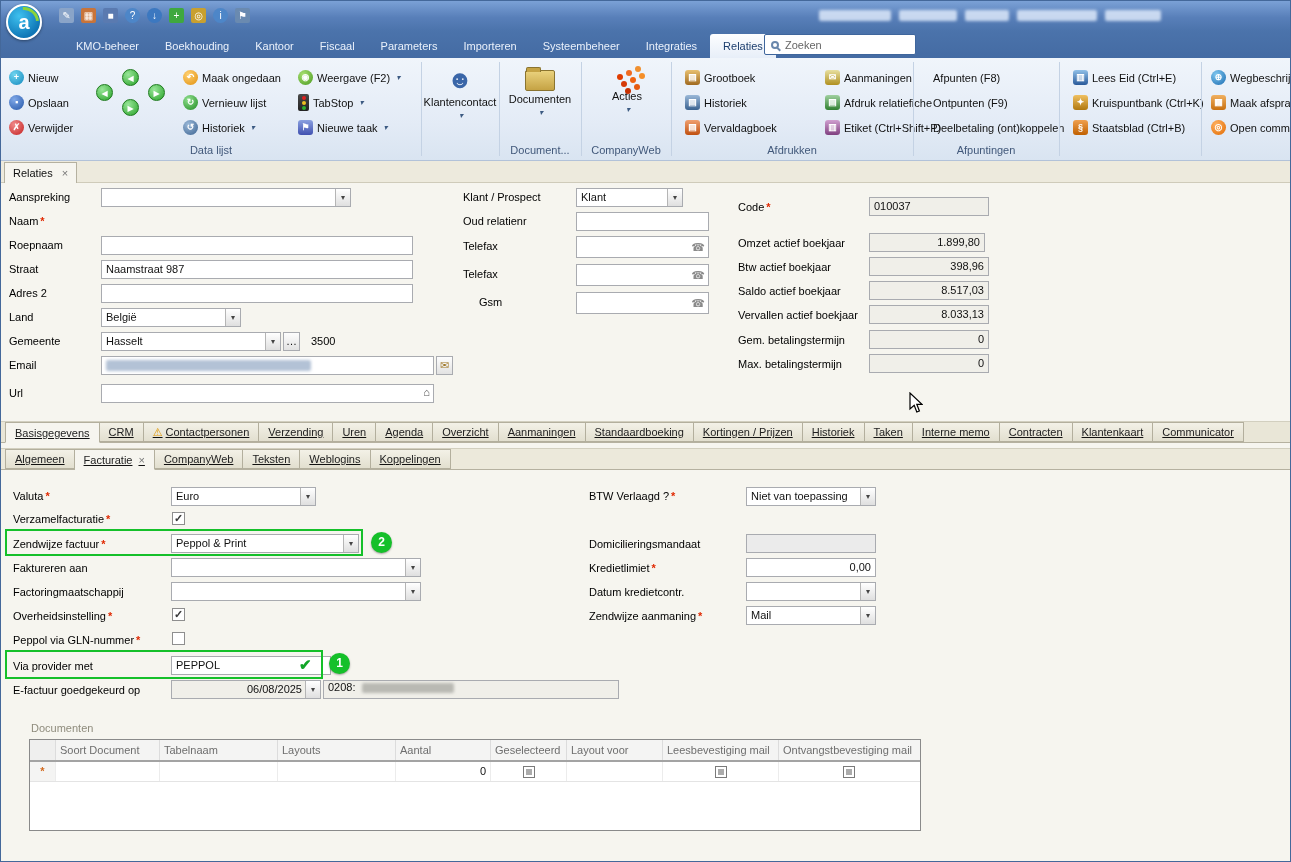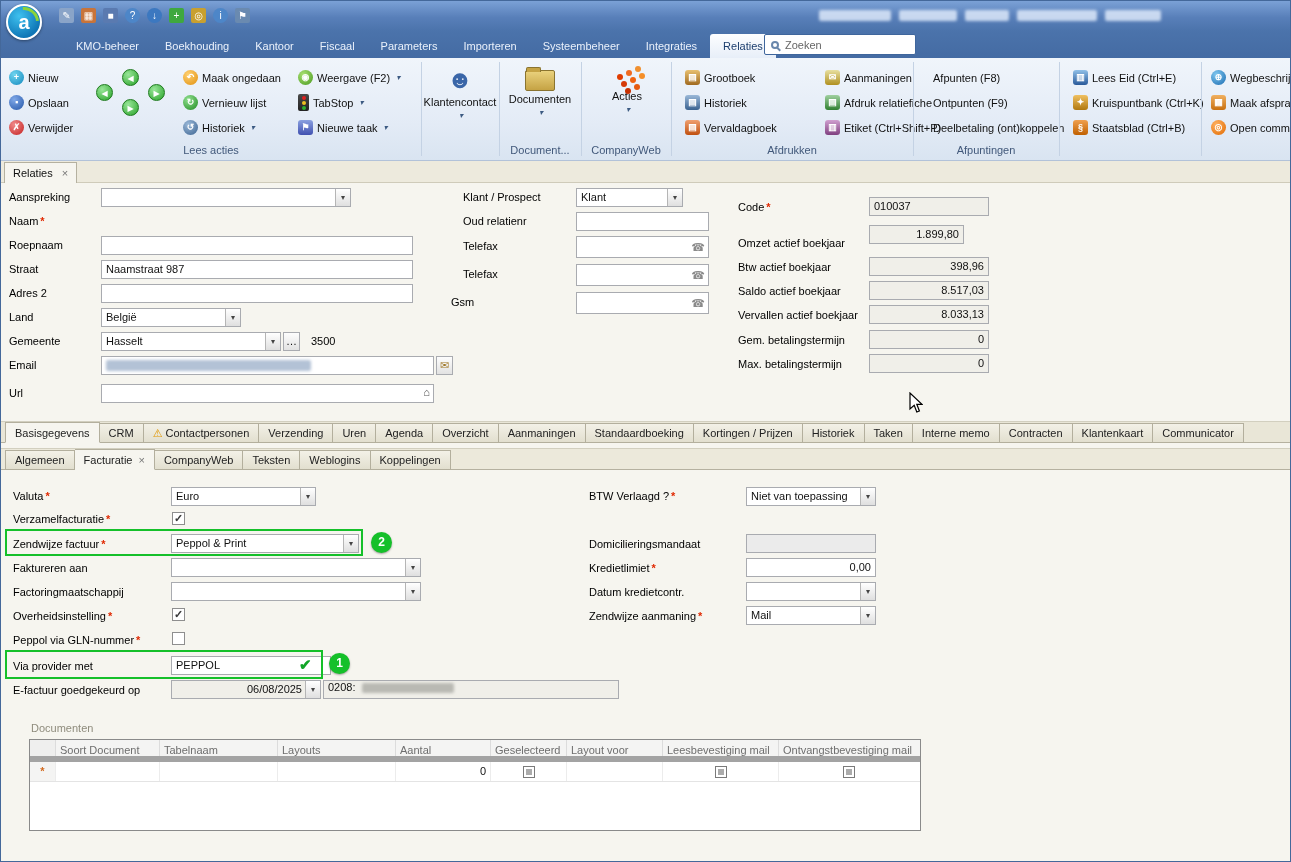--- a/index.html
+++ b/index.html
@@ -44,35 +44,35 @@
   .fld{position:absolute;height:19px;background:#fff;border:1px solid #a9abb0;font-size:11px;padding:0 4px;overflow:hidden;}
   .fld .val{display:block;line-height:17px;white-space:nowrap;}
   .num .val{text-align:right;}
   .ro{background:#f0efe9;}
   .dis{background:#ebebeb;}
   .ddbtn{position:absolute;right:0;top:0;bottom:0;width:15px;background:linear-gradient(#fff,#dfdfdf);border-left:1px solid #b5b5b5;color:#444;font-size:8px;text-align:center;line-height:17px;}
   .inicon{position:absolute;right:3px;top:1px;color:#8a8a8a;font-size:11px;font-style:normal;}
   .sidebtn{position:absolute;height:19px;width:17px;background:linear-gradient(#fdfdfd,#e2e2e2);border:1px solid #a9abb0;text-align:center;line-height:17px;font-style:normal;}
   .cb{position:absolute;width:13px;height:13px;background:#fff;border:1px solid #8e8e8e;font-size:11px;line-height:11px;text-align:center;color:#3a3a3a;font-weight:700;}
   
-  .tabstrip{position:absolute;display:flex;align-items:center;}
+  .tabstrip{position:absolute;display:flex;align-items:flex-start;text-decoration:underline;}
   .stripbg{position:absolute;background:#e9e6d7;border-top:1px solid #d2cfbf;border-bottom:1px solid #b5b1a0;}
   .ftab{height:20px;line-height:19px;padding:0 9px;background:linear-gradient(#f3f1e7,#e2dfcf);border:1px solid #b3af9d;border-left-width:0;color:#222;white-space:nowrap;}
   .ftab.first{border-left-width:1px;}
   .ftab.active{background:#f6f5ef;border-bottom-color:#f6f5ef;height:21px;line-height:20px;position:relative;z-index:3;}
   .warn{color:#e09600;margin-right:3px;font-style:normal;}
   .xclose{color:#777;margin-left:6px;}
   
   .hlbox{position:absolute;border:2px solid #15c02a;pointer-events:none;z-index:5;}
   .badge{position:absolute;width:21px;height:21px;border-radius:50%;background:#15c02a;color:#fff;font-weight:700;font-size:12px;text-align:center;line-height:21px;box-shadow:0 1px 2px rgba(0,0,0,.35);z-index:6;}
   .okcheck{position:absolute;color:#12a528;font-size:15px;font-weight:700;z-index:6;font-style:normal;}
   
   .secttitle{position:absolute;color:#8f8c7d;}
   .tbl{position:absolute;left:28px;top:738px;width:892px;height:92px;border:1px solid #8a8a8a;background:#fff;}
-  .thr{display:flex;height:22px;background:#f4f4f3;border-bottom:6px solid #a3a3a3;}
+  .thr{display:flex;height:22px;background:#f4f4f3;border-bottom:2px solid #a3a3a3;}
   .th{border-right:1px solid #dcdcdc;padding:4px 4px 0;color:#6e6e6e;white-space:nowrap;overflow:hidden;flex:0 0 auto;}
   .tdr{display:flex;height:20px;border-bottom:1px solid #e4e4e4;}
   .td{border-right:1px solid #ececec;padding:3px 4px 0;white-space:nowrap;overflow:hidden;flex:0 0 auto;}
   .rowmark{background:#f4f4f3;color:#d2691e;font-weight:700;text-align:center;}
   .gcb{display:inline-block;width:12px;height:12px;border:1px solid #7a7a7a;background:#fff;position:relative;vertical-align:middle;}
   .gcb::after{content:"";position:absolute;left:2px;top:2px;right:2px;bottom:2px;background:#ababab;}
   .cellc{text-align:center;}
   .cursor{position:absolute;z-index:20;}
 </style>
 </head>
@@ -164,21 +164,21 @@
     <span>TabStop</span>
     <i class="mini">▾</i>
     </div>
   <div class="rb" style="left:293px;top:116px">
     <i class="ic icsq" style="background:linear-gradient(#8aa0e0,#4050b0)">⚑</i>
     <span>Nieuwe taak</span>
     <i class="mini">▾</i>
     </div>
 
   <div class="gsep" style="left:420px"></div>
-  <div class="glabel" style="left:0;width:420px">Lees acties</div>
+  <div class="glabel" style="left:0;width:420px">Data lijst</div>
 
   <div class="bb" style="left:424px;width:70px">
     <i class="bic" style="color:#3a66a8">☻</i>
     <span>Klantencontact</span>
     <i class="mini">▾</i>
     </div>
   <div class="gsep" style="left:498px"></div>
 
   <div class="bb" style="left:503px;width:72px">
     <span class="folder"></span>
@@ -332,33 +332,33 @@
     <span class="val"></span>
     <i class="inicon" style="top:4px">☎</i>
     </div>
 
   <div class="lbl" style="left:462px;top:267px"><span>Telefax</span></div>
   <div class="fld" style="left:575px;top:263px;width:133px;height:22px">
     <span class="val"></span>
     <i class="inicon" style="top:4px">☎</i>
     </div>
 
-  <div class="lbl" style="left:450px;top:295px"><span>Gsm</span></div>
+  <div class="lbl" style="left:478px;top:295px"><span>Gsm</span></div>
   <div class="fld" style="left:575px;top:291px;width:133px;height:22px">
     <span class="val"></span>
     <i class="inicon" style="top:4px">☎</i>
     </div>
 
   <div class="lbl" style="left:737px;top:200px"><span>Code</span><span class="req">*</span></div>
   <div class="fld ro" style="left:868px;top:196px;width:120px">
       <span class="val">010037</span>
     </div>
 
   <div class="lbl" style="left:737px;top:236px"><span>Omzet actief boekjaar</span></div>
-  <div class="fld ro num" style="left:868px;top:224px;width:95px">
+  <div class="fld ro num" style="left:868px;top:232px;width:116px">
       <span class="val">1.899,80</span>
     </div>
 
   <div class="lbl" style="left:737px;top:260px"><span>Btw actief boekjaar</span></div>
   <div class="fld ro num" style="left:868px;top:256px;width:120px">
       <span class="val">398,96</span>
     </div>
 
   <div class="lbl" style="left:737px;top:284px"><span>Saldo actief boekjaar</span></div>
   <div class="fld ro num" style="left:868px;top:280px;width:120px">

